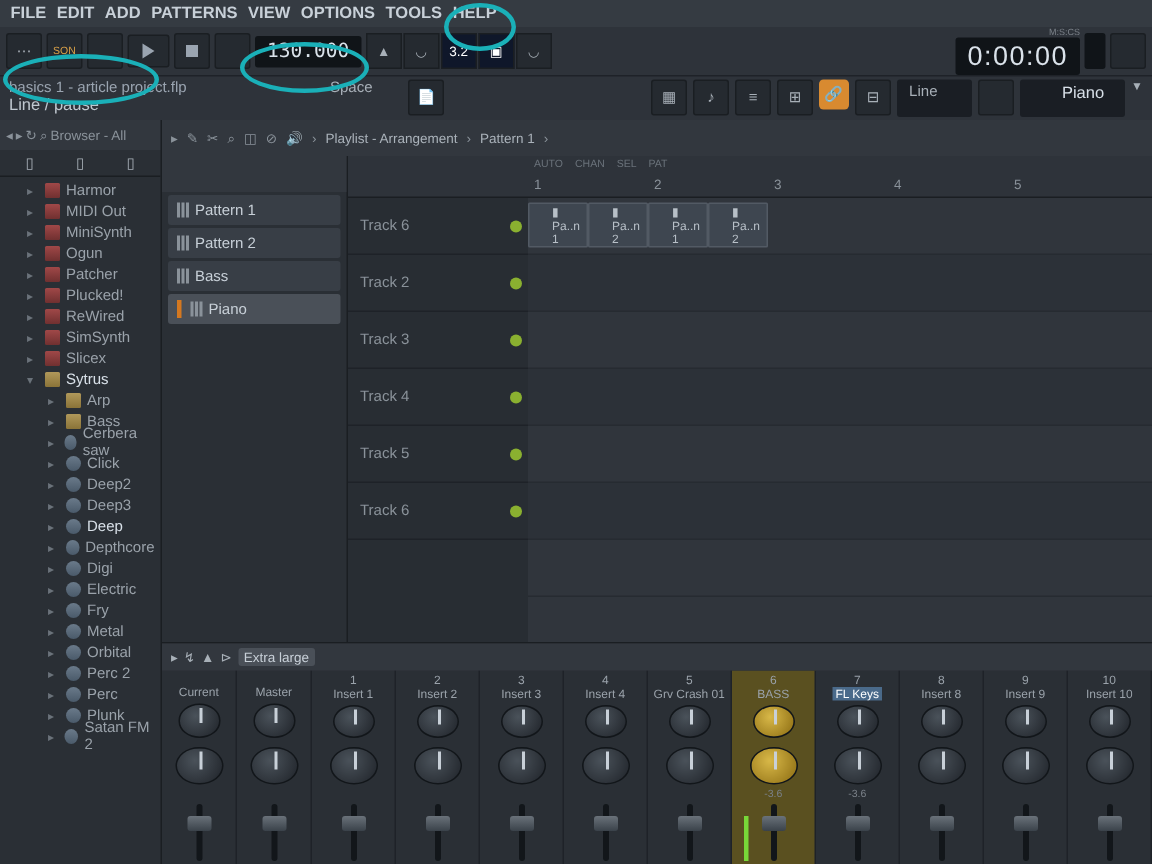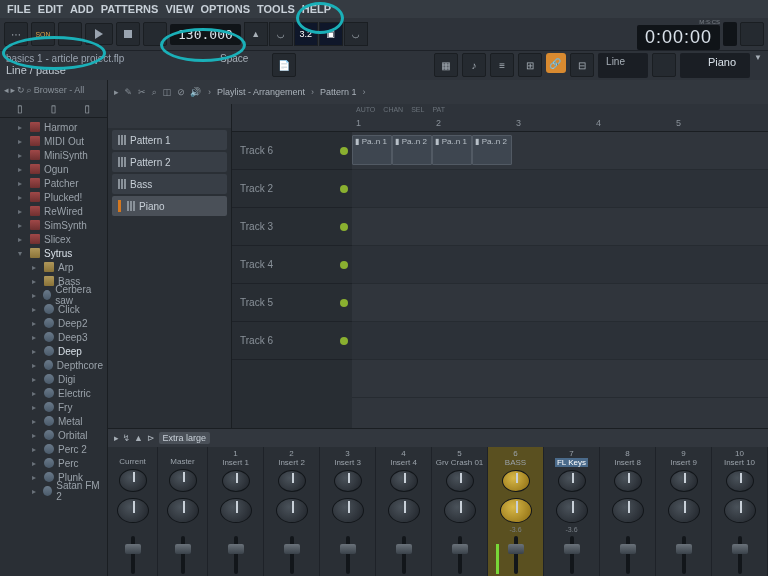--- a/index.html
+++ b/index.html
@@ -51,21 +51,21 @@
 .tracks-col{width:120px;background:#282d33}
 .ruler-gap{height:28px;background:#2e333a;border-bottom:1px solid #1a1e22}
 .track-hdr{height:38px;border-bottom:1px solid #1e2228;display:flex;align-items:center;padding:0 8px;font-size:10px;color:#8a929a;position:relative}
 .track-hdr .mute{position:absolute;right:4px;width:8px;height:8px;border-radius:50%;background:#8ab030}
 .grid-area{flex:1;background:#30353c;position:relative;overflow:hidden}
 .ruler{height:28px;background:#2e333a;border-bottom:1px solid #1a1e22;display:flex;position:relative}
 .ruler .tick{position:absolute;top:14px;font-size:9px;color:#8a929a}
 .tabs-mini{position:absolute;top:2px;left:0;display:flex;gap:8px;font-size:7px;color:#6a727a;padding-left:4px}
 .track-row{height:38px;border-bottom:1px solid #262b31;position:relative}
 .track-row.alt{background:#2c3138}
-.clip{position:absolute;top:3px;height:30px;background:#3e4650;border:1px solid #525a64;border-radius:1px;font-size:8px;color:#b8c0c8;padding:1px 2px;overflow:hidden}
+.clip{position:absolute;top:3px;height:30px;background:#3e4650;border:1px solid #525a64;border-radius:1px;font-size:8px;color:#b8c0c8;padding:1px 15px;overflow:hidden}
 .mixer{height:148px;background:#2a2f35;border-top:1px solid #1a1e22;display:flex;flex-direction:column}
 .mixer-hdr{height:18px;background:#32373e;display:flex;align-items:center;padding:0 6px;gap:4px;font-size:9px}
 .mixer-hdr .zoom-lbl{background:#4a5058;padding:1px 4px;border-radius:2px;color:#c8d0d8}
 .mixer-strips{flex:1;display:flex;overflow:hidden}
 .strip{width:56px;border-right:1px solid #1e2228;display:flex;flex-direction:column;align-items:center;padding:2px 0;position:relative}
 .strip.master{width:50px}
 .strip.current{width:50px}
 .strip-num{font-size:8px;color:#9aa2aa;height:10px}
 .strip-name{font-size:8px;color:#9aa2aa;height:12px;overflow:hidden;white-space:nowrap;max-width:52px}
 .strip.hl-yellow{background:#5a5020}

